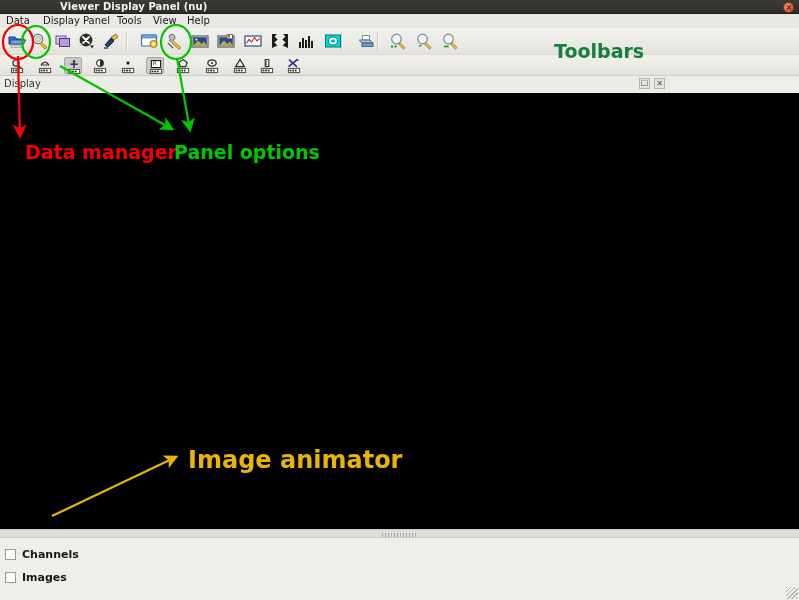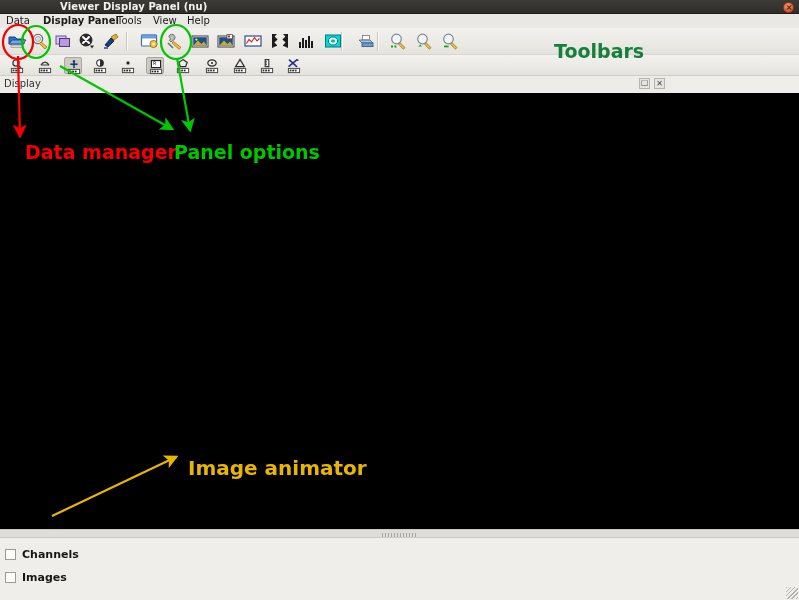--- a/index.html
+++ b/index.html
@@ -212,21 +212,21 @@
 
 <div id="app">
 
   <div id="titlebar">
     <div class="ttl">Viewer Display Panel (nu)</div>
     <div class="closebtn"></div>
   </div>
 
   <div id="menubar">
       <div class="menu-item" style="left: 3px;">Data</div>
-      <div class="menu-item" style="left: 40px; font-weight: bold;">Display Panel</div>
+      <div class="menu-item" style="left: 40px;">Display Panel</div>
       <div class="menu-item" style="left: 114px;">Tools</div>
       <div class="menu-item" style="left: 150px;">View</div>
       <div class="menu-item" style="left: 184px;">Help</div>
     </div>
 
   <div id="toolbar1">
       <div class="tb-sep" style="left: 126px;"></div>
       <div class="tb-sep" style="left: 341px;"></div>
       <div class="tb-sep" style="left: 377px;"></div>
       <div class="tb-btn" title="Open data" style="left: 7px; top: 3px; width: 20px; height: 20px;">
@@ -517,16 +517,16 @@
         <ellipse cx="18" cy="42" rx="15" ry="17" fill="none" stroke="#f50000" stroke-width="2.2"></ellipse>
         <ellipse cx="36" cy="42" rx="14" ry="16" fill="none" stroke="#00c600" stroke-width="2.2"></ellipse>
         <ellipse cx="176" cy="42" rx="15" ry="17" fill="none" stroke="#00c600" stroke-width="2.2"></ellipse>
       </g>
   </svg>
 
   <div id="overlay">
       <div class="anno-text" style="left: 554px; top: 40px; color: #15803d; font-size: 19px;">Toolbars</div>
       <div class="anno-text" style="left: 25px; top: 141px; color: rgb(245, 0, 0); font-size: 19px;">Data manager</div>
       <div class="anno-text" style="left: 174px; top: 141px; color: rgb(0, 198, 0); font-size: 19px;">Panel options</div>
-      <div class="anno-text" style="left: 188px; top: 456px; color: rgb(232, 182, 0); font-size: 20px;">Image animator</div>
+      <div class="anno-text" style="left: 188px; top: 446px; color: rgb(232, 182, 0); font-size: 24px;">Image animator</div>
     </div>
 
 </div>
 
 </body></html>

